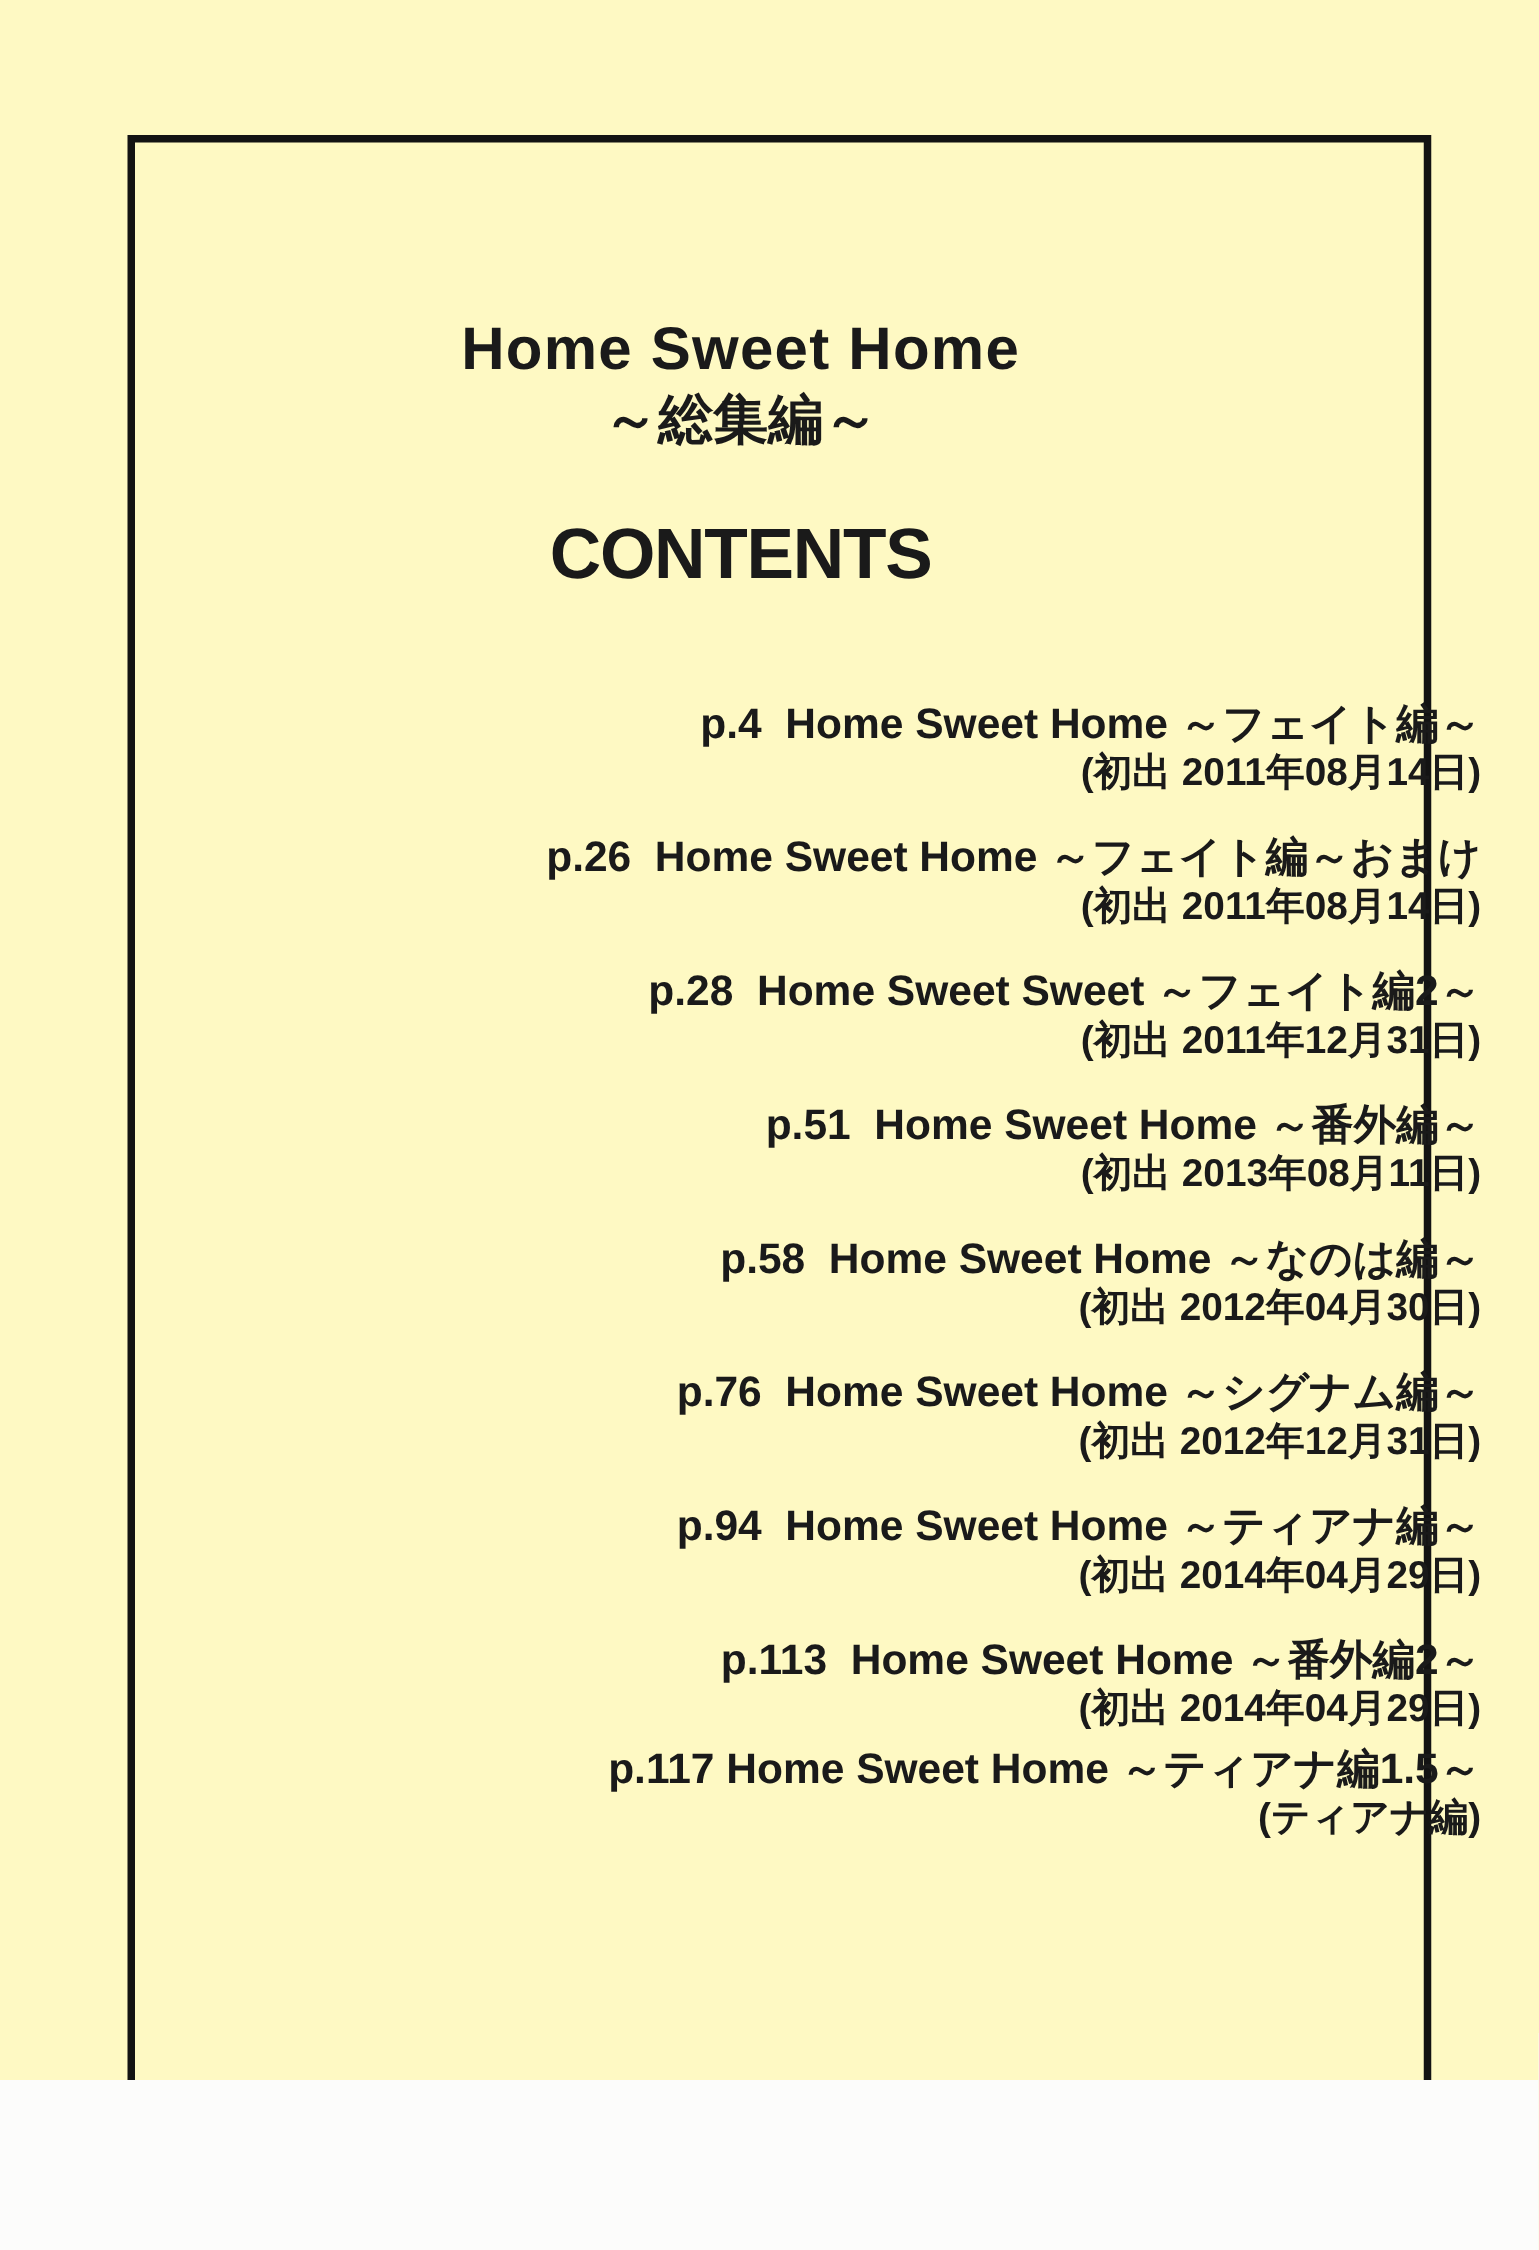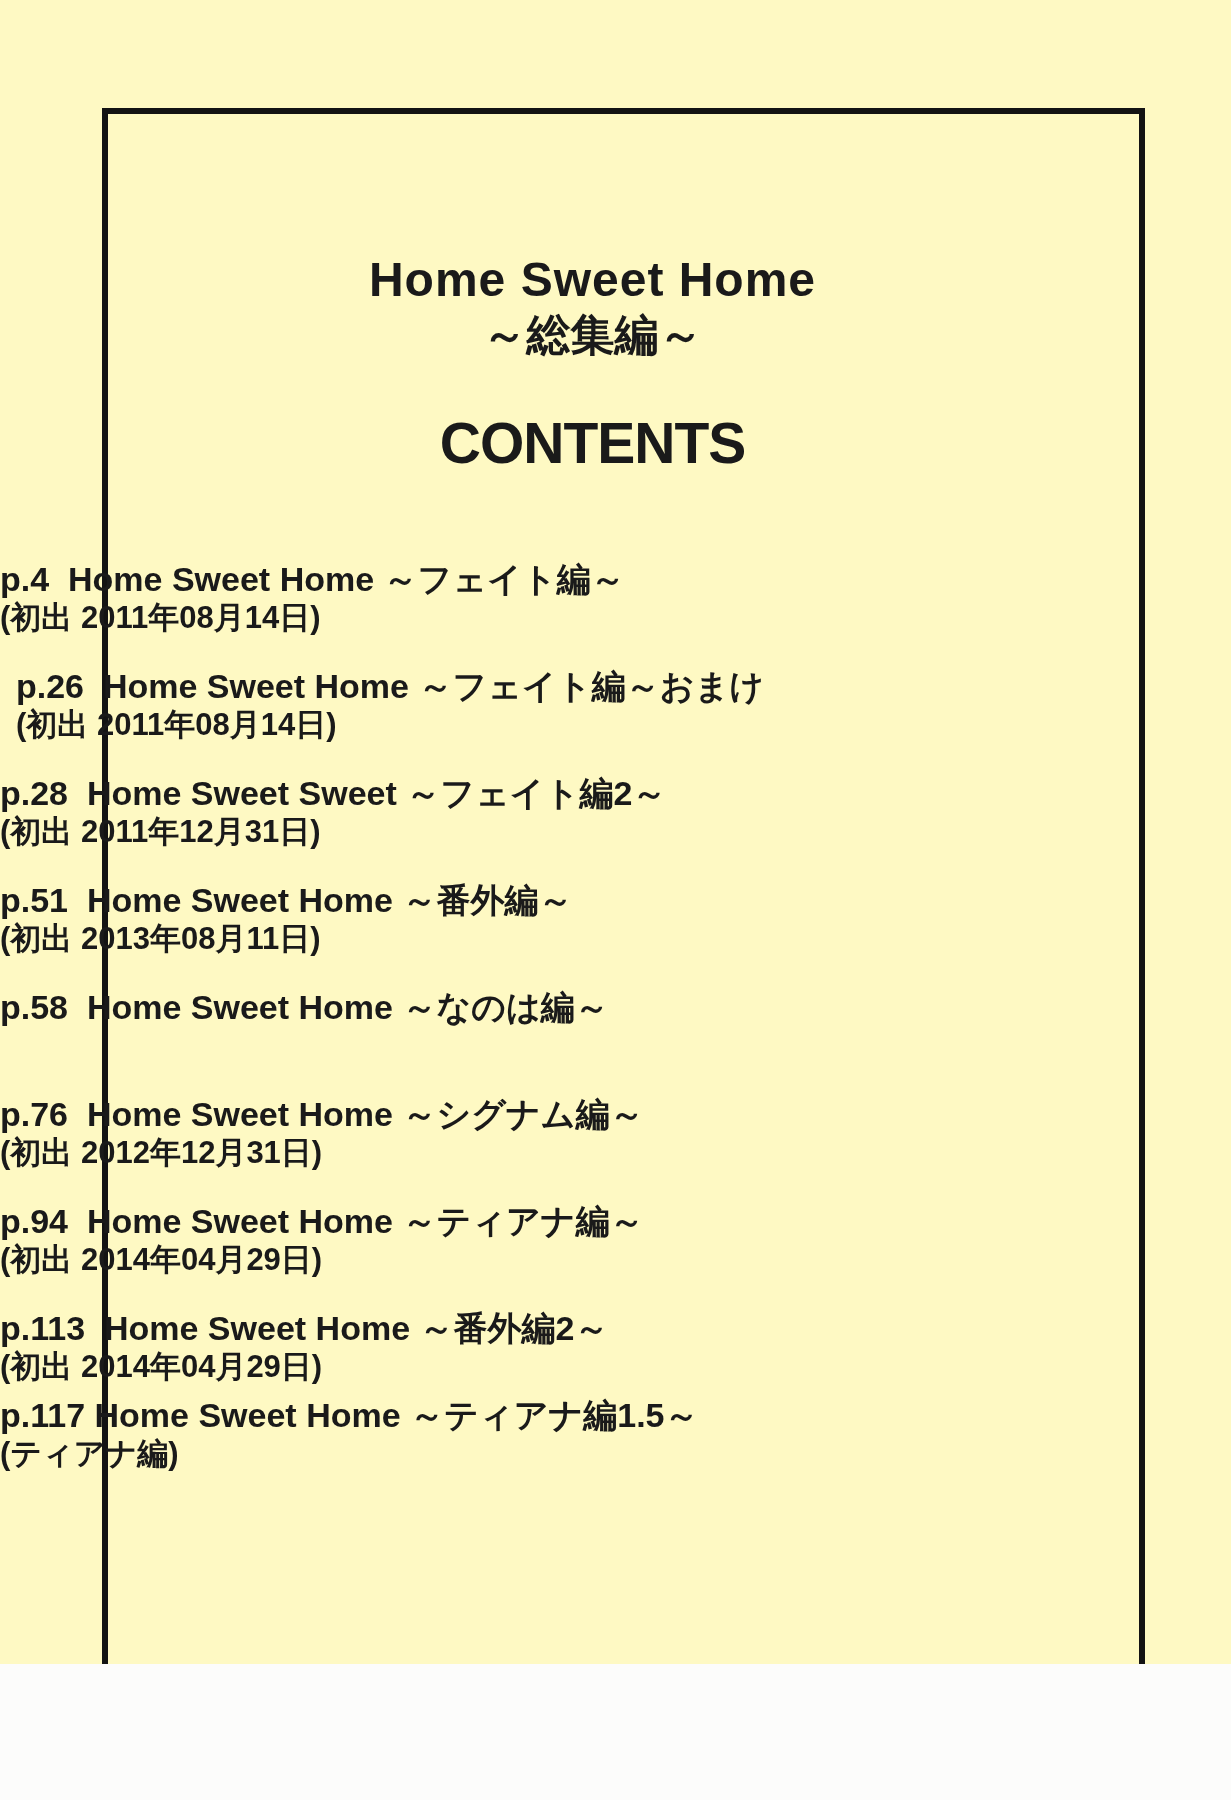--- a/index.html
+++ b/index.html
@@ -53,35 +53,35 @@
     left: 0;
     top: 0;
     width: 1231px;
     height: 1800px;
     pointer-events: none;
   }
   .entry {
     position: absolute;
     left: 0;
     width: 1185px;
-    text-align: left;
+    text-align: right;
   }
   .entry .t {
     font-size: 34px;
     line-height: 38px;
     white-space: pre;
   }
   .entry .d {
     font-size: 31px;
     line-height: 36px;
     margin-top: 2px;
     white-space: pre;
   }
   .entry:nth-child(1) { top: 560px; }
-  .entry:nth-child(2) { top: 667px; margin-left: 16px; }
+  .entry:nth-child(2) { top: 667px; }
   .entry:nth-child(3) { top: 774px; }
   .entry:nth-child(4) { top: 881px; }
   .entry:nth-child(5) { top: 988px; }
   .entry:nth-child(6) { top: 1095px; }
   .entry:nth-child(7) { top: 1202px; }
   .entry:nth-child(8) { top: 1309px; }
   .entry:nth-child(9) { top: 1396px; }
   .page-number {
     position: absolute;
     left: 1180px;
@@ -130,20 +130,21 @@
       <div class="d">(初出 2011年12月31日)</div>
     </div>
 
     <div class="entry">
       <div class="t">p.51  Home Sweet Home ～番外編～</div>
       <div class="d">(初出 2013年08月11日)</div>
     </div>
 
     <div class="entry">
       <div class="t">p.58  Home Sweet Home ～なのは編～</div>
+      <div class="d">(初出 2012年04月30日)</div>
     </div>
 
     <div class="entry">
       <div class="t">p.76  Home Sweet Home ～シグナム編～</div>
       <div class="d">(初出 2012年12月31日)</div>
     </div>
 
     <div class="entry">
       <div class="t">p.94  Home Sweet Home ～ティアナ編～</div>
       <div class="d">(初出 2014年04月29日)</div>

